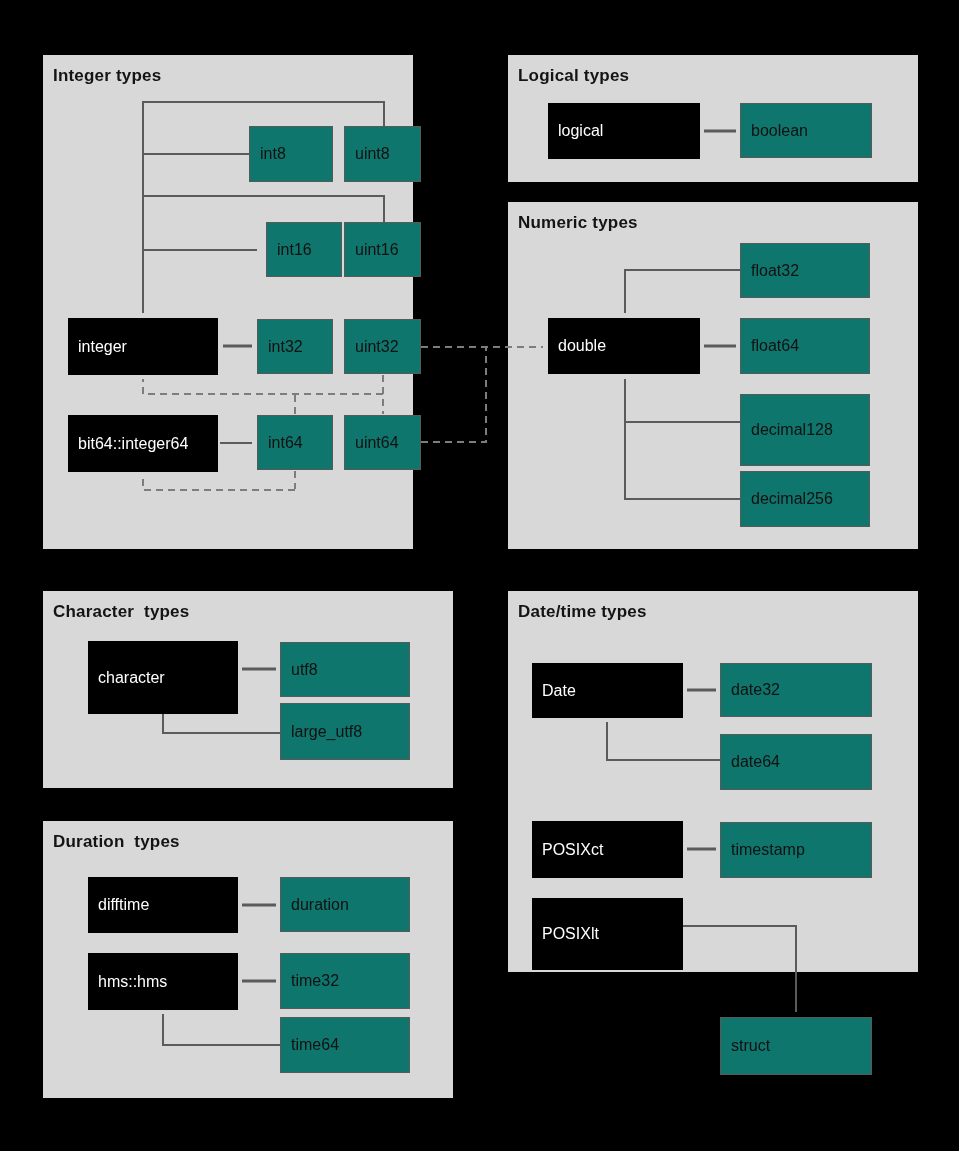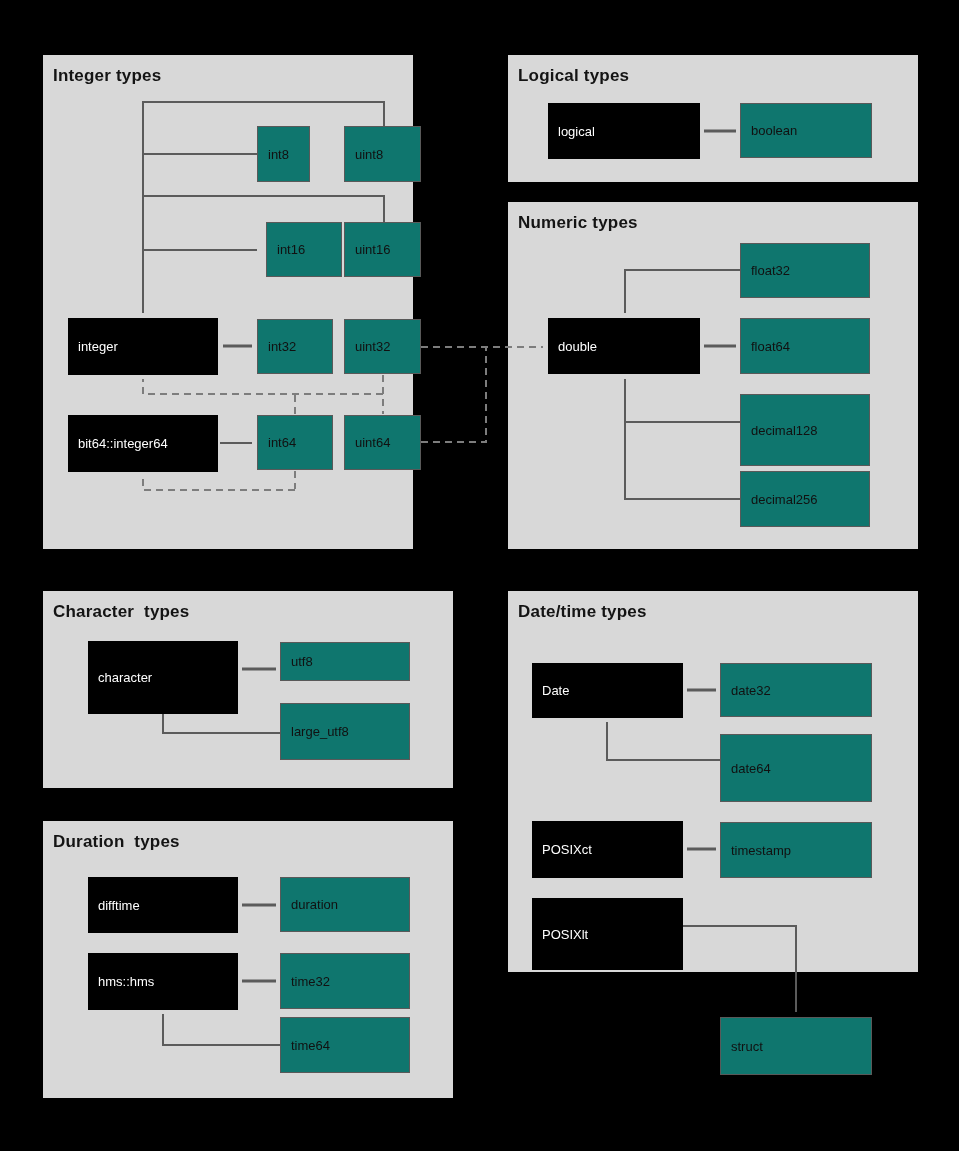--- a/index.html
+++ b/index.html
@@ -8,21 +8,21 @@
     font-family:"Liberation Sans","DejaVu Sans",sans-serif;
   }
   .panel{position:absolute;background:#d8d8d8;}
   .panel-title{
     position:absolute;left:10px;top:11px;margin:0;
     font-size:17px;font-weight:bold;color:#141414;letter-spacing:.2px;
     white-space:pre-wrap;
   }
   .node{
     position:absolute;display:flex;align-items:center;
-    font-size:13px;box-sizing:border-box;padding-left:10px;
+    font-size:16px;box-sizing:border-box;padding-left:10px;
   }
   .node.r-type{background:#000;color:#fff;}
   .node.arrow-type{background:#0f766e;color:#111;border:1.5px solid #595959;}
   .wires{position:absolute;left:0;top:0;pointer-events:none;}
   .wires path{fill:none;}
   .w-solid{stroke:#5b5b5b;stroke-width:2px;}
   .w-solid.thick{stroke-width:3px;}
   .w-dashed{stroke:#7d7d7d;stroke-width:2px;stroke-dasharray:7 5;}
 </style>
 </head>
@@ -88,51 +88,51 @@
     <path class="w-solid thick" d="M242,905 H276" marker-start="url(#mS)" marker-end="url(#mS)"></path>
     <path class="w-solid thick" d="M242,981 H276" marker-start="url(#mS)" marker-end="url(#mS)"></path>
     <path class="w-solid" d="M280,1045 H163 V1014" marker-end="url(#mS)"></path>
 
     <path class="w-solid thick" d="M687,690 H716" marker-start="url(#mS)" marker-end="url(#mS)"></path>
     <path class="w-solid" d="M720,760 H607 V722" marker-end="url(#mS)"></path>
     <path class="w-solid thick" d="M687,849 H716" marker-start="url(#mS)" marker-end="url(#mS)"></path>
     <path class="w-solid" d="M683,926 H796 V1012" marker-end="url(#mS)"></path>
   </svg>
 
-  <div class="node arrow-type" style="left:257px;top:126px;width:53px;height:56px">int8</div>
+  <div class="node arrow-type" style="left:249px;top:126px;width:84px;height:56px">int8</div>
   <div class="node arrow-type" style="left:344px;top:126px;width:77px;height:56px">uint8</div>
   <div class="node arrow-type" style="left:266px;top:222px;width:76px;height:55px">int16</div>
   <div class="node arrow-type" style="left:344px;top:222px;width:77px;height:55px">uint16</div>
   <div class="node r-type" style="left:68px;top:318px;width:150px;height:57px">integer</div>
   <div class="node arrow-type" style="left:257px;top:319px;width:76px;height:55px">int32</div>
   <div class="node arrow-type" style="left:344px;top:319px;width:77px;height:55px">uint32</div>
   <div class="node r-type" style="left:68px;top:415px;width:150px;height:57px">bit64::integer64</div>
   <div class="node arrow-type" style="left:257px;top:415px;width:76px;height:55px">int64</div>
   <div class="node arrow-type" style="left:344px;top:415px;width:77px;height:55px">uint64</div>
 
   <div class="node r-type" style="left:548px;top:103px;width:152px;height:56px">logical</div>
   <div class="node arrow-type" style="left:740px;top:103px;width:132px;height:55px">boolean</div>
 
   <div class="node arrow-type" style="left:740px;top:243px;width:130px;height:55px">float32</div>
   <div class="node r-type" style="left:548px;top:318px;width:152px;height:56px">double</div>
   <div class="node arrow-type" style="left:740px;top:318px;width:130px;height:56px">float64</div>
   <div class="node arrow-type" style="left:740px;top:394px;width:130px;height:72px">decimal128</div>
   <div class="node arrow-type" style="left:740px;top:471px;width:130px;height:56px">decimal256</div>
 
   <div class="node r-type" style="left:88px;top:641px;width:150px;height:73px">character</div>
-  <div class="node arrow-type" style="left:280px;top:642px;width:130px;height:39px">utf8</div>
+  <div class="node arrow-type" style="left:280px;top:642px;width:130px;height:55px">utf8</div>
   <div class="node arrow-type" style="left:280px;top:703px;width:130px;height:57px">large_utf8</div>
 
   <div class="node r-type" style="left:88px;top:877px;width:150px;height:56px">difftime</div>
   <div class="node arrow-type" style="left:280px;top:877px;width:130px;height:55px">duration</div>
   <div class="node r-type" style="left:88px;top:953px;width:150px;height:57px">hms::hms</div>
   <div class="node arrow-type" style="left:280px;top:953px;width:130px;height:56px">time32</div>
   <div class="node arrow-type" style="left:280px;top:1017px;width:130px;height:56px">time64</div>
 
   <div class="node r-type" style="left:532px;top:663px;width:151px;height:55px">Date</div>
   <div class="node arrow-type" style="left:720px;top:663px;width:152px;height:54px">date32</div>
-  <div class="node arrow-type" style="left:720px;top:734px;width:152px;height:68px">date64</div>
+  <div class="node arrow-type" style="left:720px;top:734px;width:152px;height:56px">date64</div>
   <div class="node arrow-type" style="left:720px;top:822px;width:152px;height:56px">timestamp</div>
   <div class="node r-type" style="left:532px;top:821px;width:151px;height:57px">POSIXct</div>
   <div class="node r-type" style="left:532px;top:898px;width:151px;height:72px">POSIXlt</div>
   <div class="node arrow-type" style="left:720px;top:1017px;width:152px;height:58px">struct</div>
 
 </div>
 
 </body></html>

